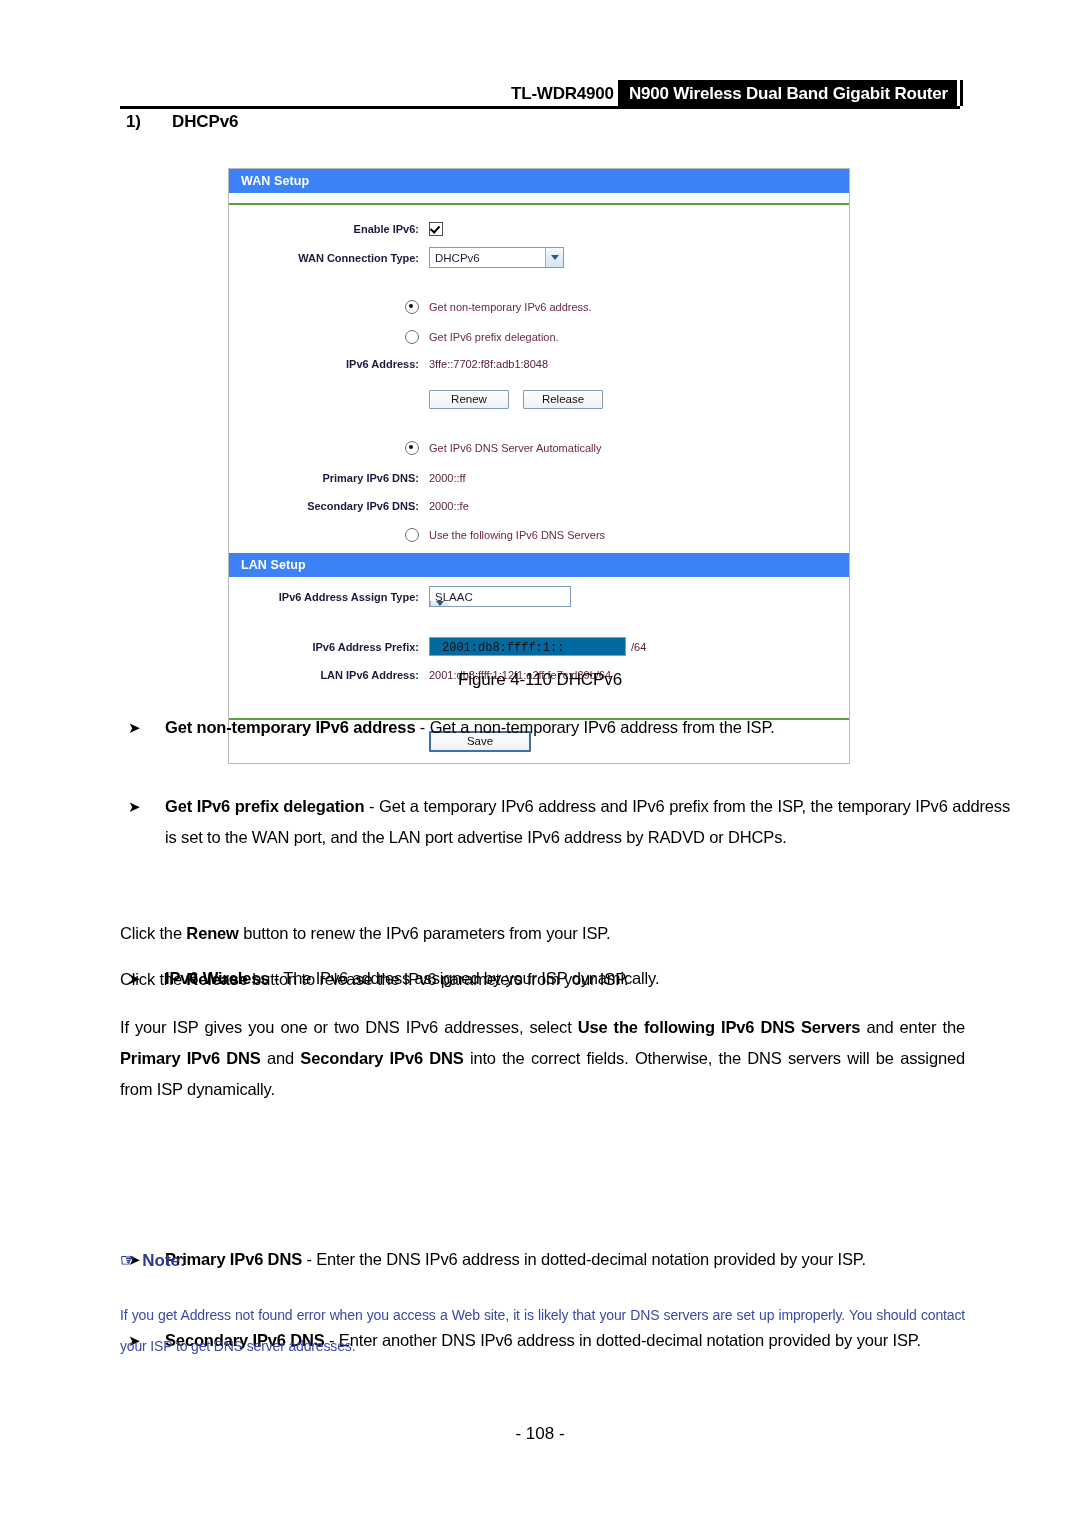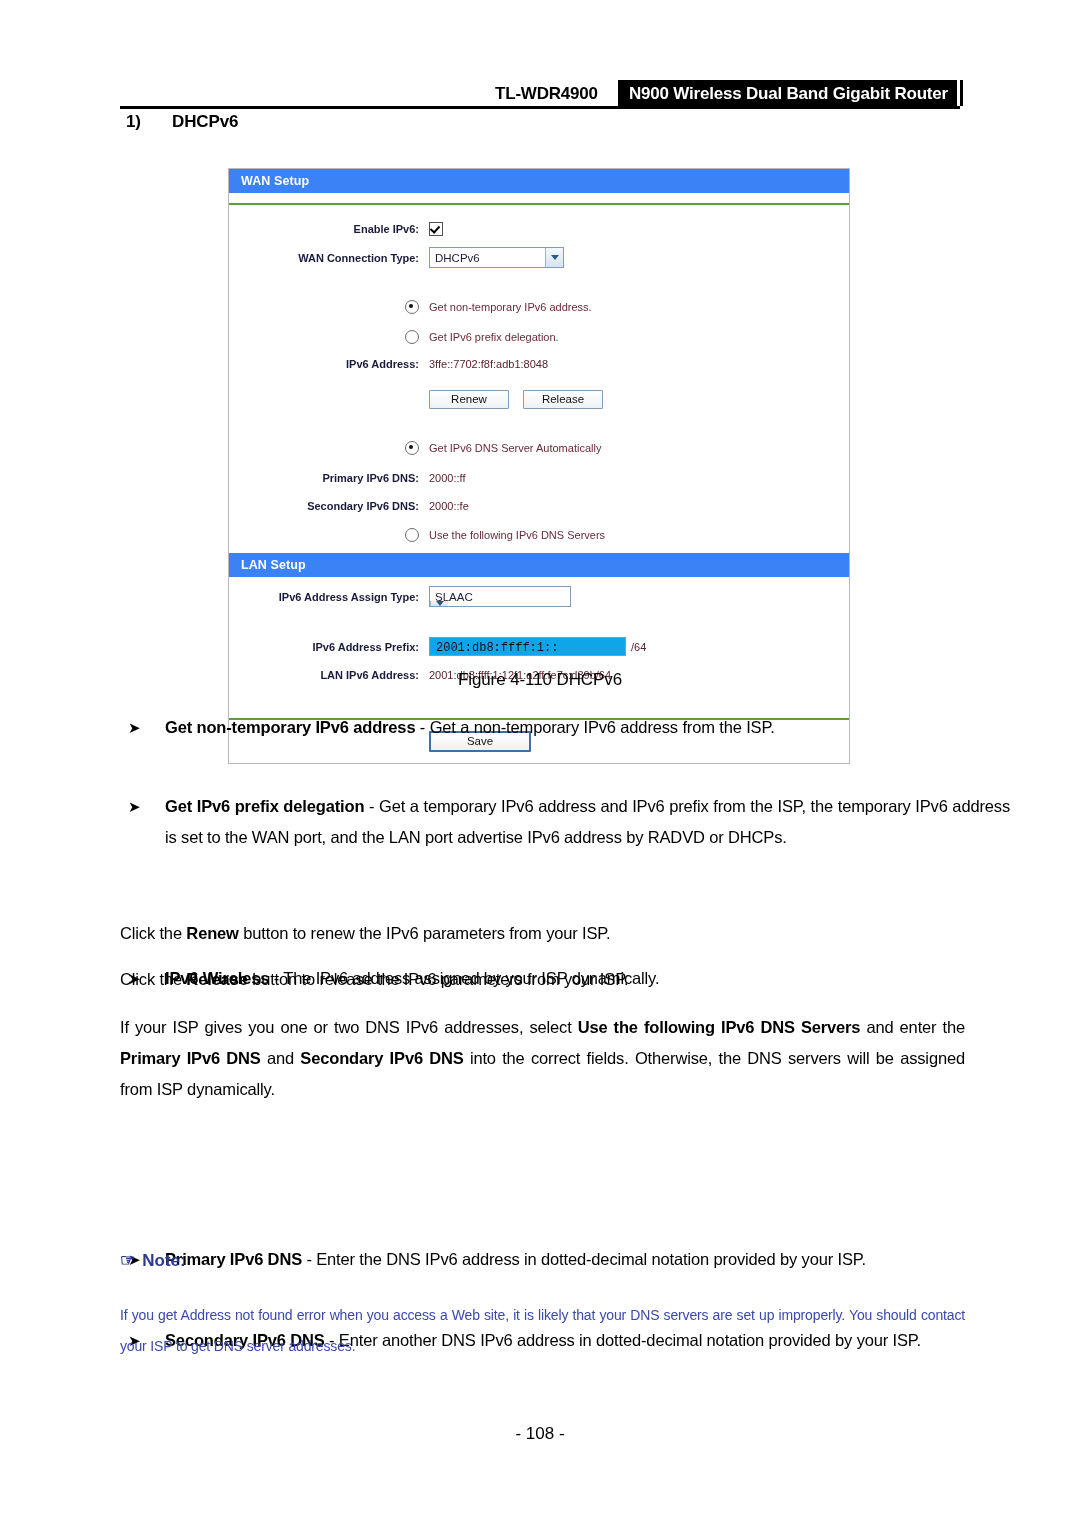--- a/index.html
+++ b/index.html
@@ -32,21 +32,21 @@
     display: flex;
     justify-content: flex-end;
     align-items: stretch;
     height: 26px;
   }
   .model-name {
     font-size: 17px;
     font-weight: bold;
     color: #000;
     letter-spacing: -0.2px;
-    padding: 2px 20px 0 0;
+    padding: 2px 4px 0 0;
     line-height: 24px;
     white-space: nowrap;
   }
   .product-badge {
     background: #000000;
     color: #ffffff;
     font-size: 17px;
     font-weight: bold;
     letter-spacing: -0.2px;
     padding: 2px 9px 0 11px;
@@ -204,25 +204,25 @@
     border-right: 4px solid transparent;
     border-top: 5px solid #2b5a86;
   }
   .xp-select.wide { width: 140px; flex-direction: column; }
 
   .xp-input {
     display: inline-block;
     width: 197px;
     height: 19px;
     border: 1px solid #7f9db9;
-    background: #0ea5e9;
+    background: #0369a1;
     font-family: "Liberation Mono", monospace;
     font-size: 12px;
     color: #111;
-    padding: 1px 0 0 6px;
+    padding: 1px 0 0 12px;
     line-height: 18px;
     box-sizing: border-box;
     vertical-align: middle;
     overflow: hidden;
     white-space: nowrap;
   }
   .prefix-suffix {
     font-size: 11px;
     color: #5a2230;
     padding-left: 5px;

